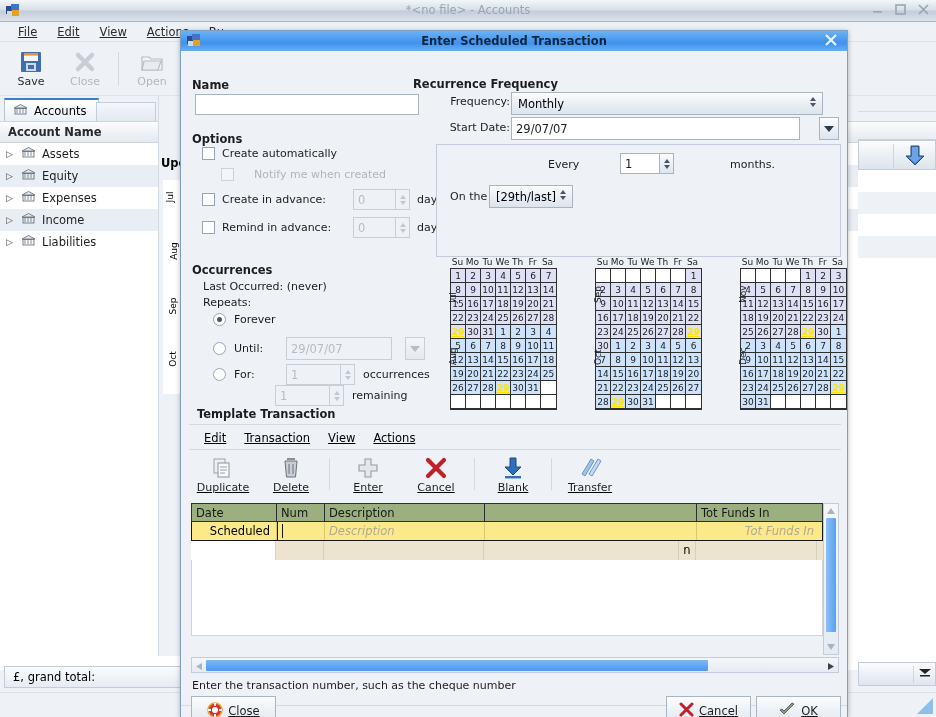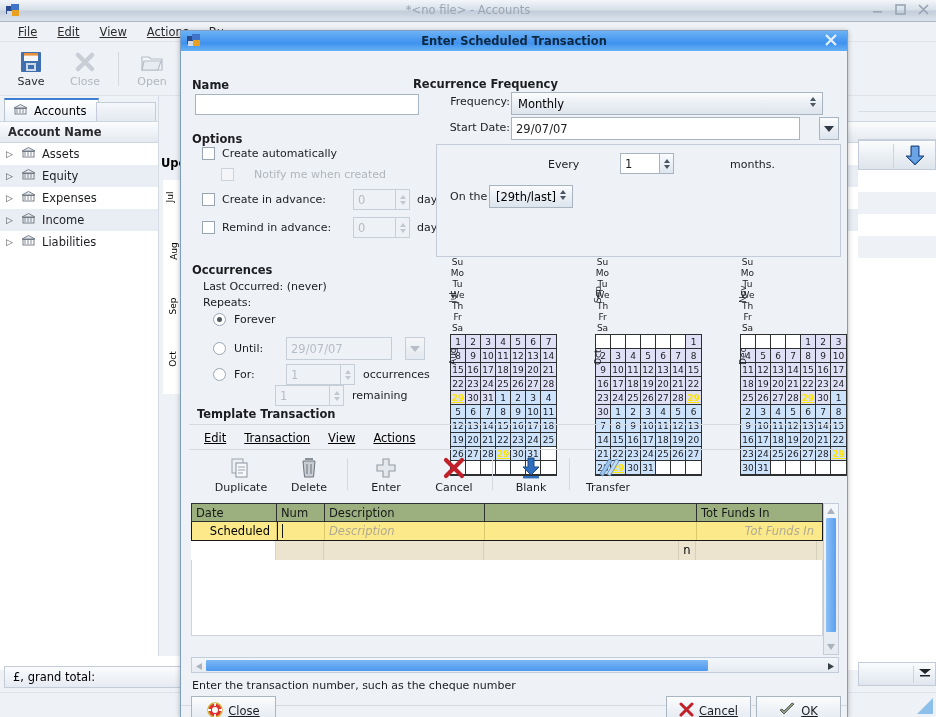--- a/index.html
+++ b/index.html
@@ -201,21 +201,21 @@
   }
   .dropbtn.grey { background: linear-gradient(to bottom,#f4f6f9,#e4e9ef); border-color:#c6ced8; }
   .tri-dn { width:0;height:0;border-left:5px solid transparent;border-right:5px solid transparent;border-top:6px solid #2f3a45;}
   .tri-dn.g { border-top-color:#b8bec6; }
 
   .panelbox { border: 1px solid #c3ccd8; background:#eef1f5; }
 
   
   .cal-wrap { position:absolute; display:flex; }
   .cal-block { position: relative; }
-  .cal-hdr { display:flex;flex-direction:column; }
+  .cal-hdr { display:flex; }
   .cal-hdr span {
     width: 15px; text-align:center; font-size: 9px; color:#1b1d20; height: 11px; line-height: 11px;
   }
   .cal-grid { display:grid; grid-template-columns: repeat(7, 15px); border:1px solid #2d2f31; }
   .cal-cell {
     width: 15px; height: 14px; font-size: 9px; line-height: 14px; text-align:center;
     border-right:1px solid #2d2f31; border-bottom:1px solid #2d2f31; color:#1b1d20;
     background: #fff;
   }
   .cal-cell:nth-child(7n) { border-right: none; }
@@ -891,21 +891,21 @@
 
       <div class="reg-menubar" style="position:absolute; left:14px; top:377px;">
         <span class="mi"><u>Edit</u></span>
         <span class="mi"><u>Transaction</u></span>
         <span class="mi"><u>View</u></span>
         <span class="mi"><u>Actions</u></span>
       </div>
 
       <div class="divider" style="position:absolute; left:8px; top:398px; width:652px;"></div>
 
-      <div class="reg-toolbar" style="position:absolute; left:26px; top:400px;">
+      <div class="reg-toolbar" style="position:absolute; left:8px; top:400px;text-decoration:underline;">
         <div class="rtb">
           <div class="ico">
             <svg width="24" height="24" viewBox="0 0 24 24">
               <rect x="3" y="3" width="11" height="14" fill="#eceff3" stroke="#9aa3ad" stroke-width="1"></rect>
               <rect x="7" y="7" width="11" height="14" fill="#f7f9fb" stroke="#8b949f" stroke-width="1"></rect>
               <path d="M9,11 H16 M9,14 H16 M9,17 H14" stroke="#9aa3ad" stroke-width="1"></path>
             </svg>
           </div>
           <span>Duplicate</span>
         </div>

